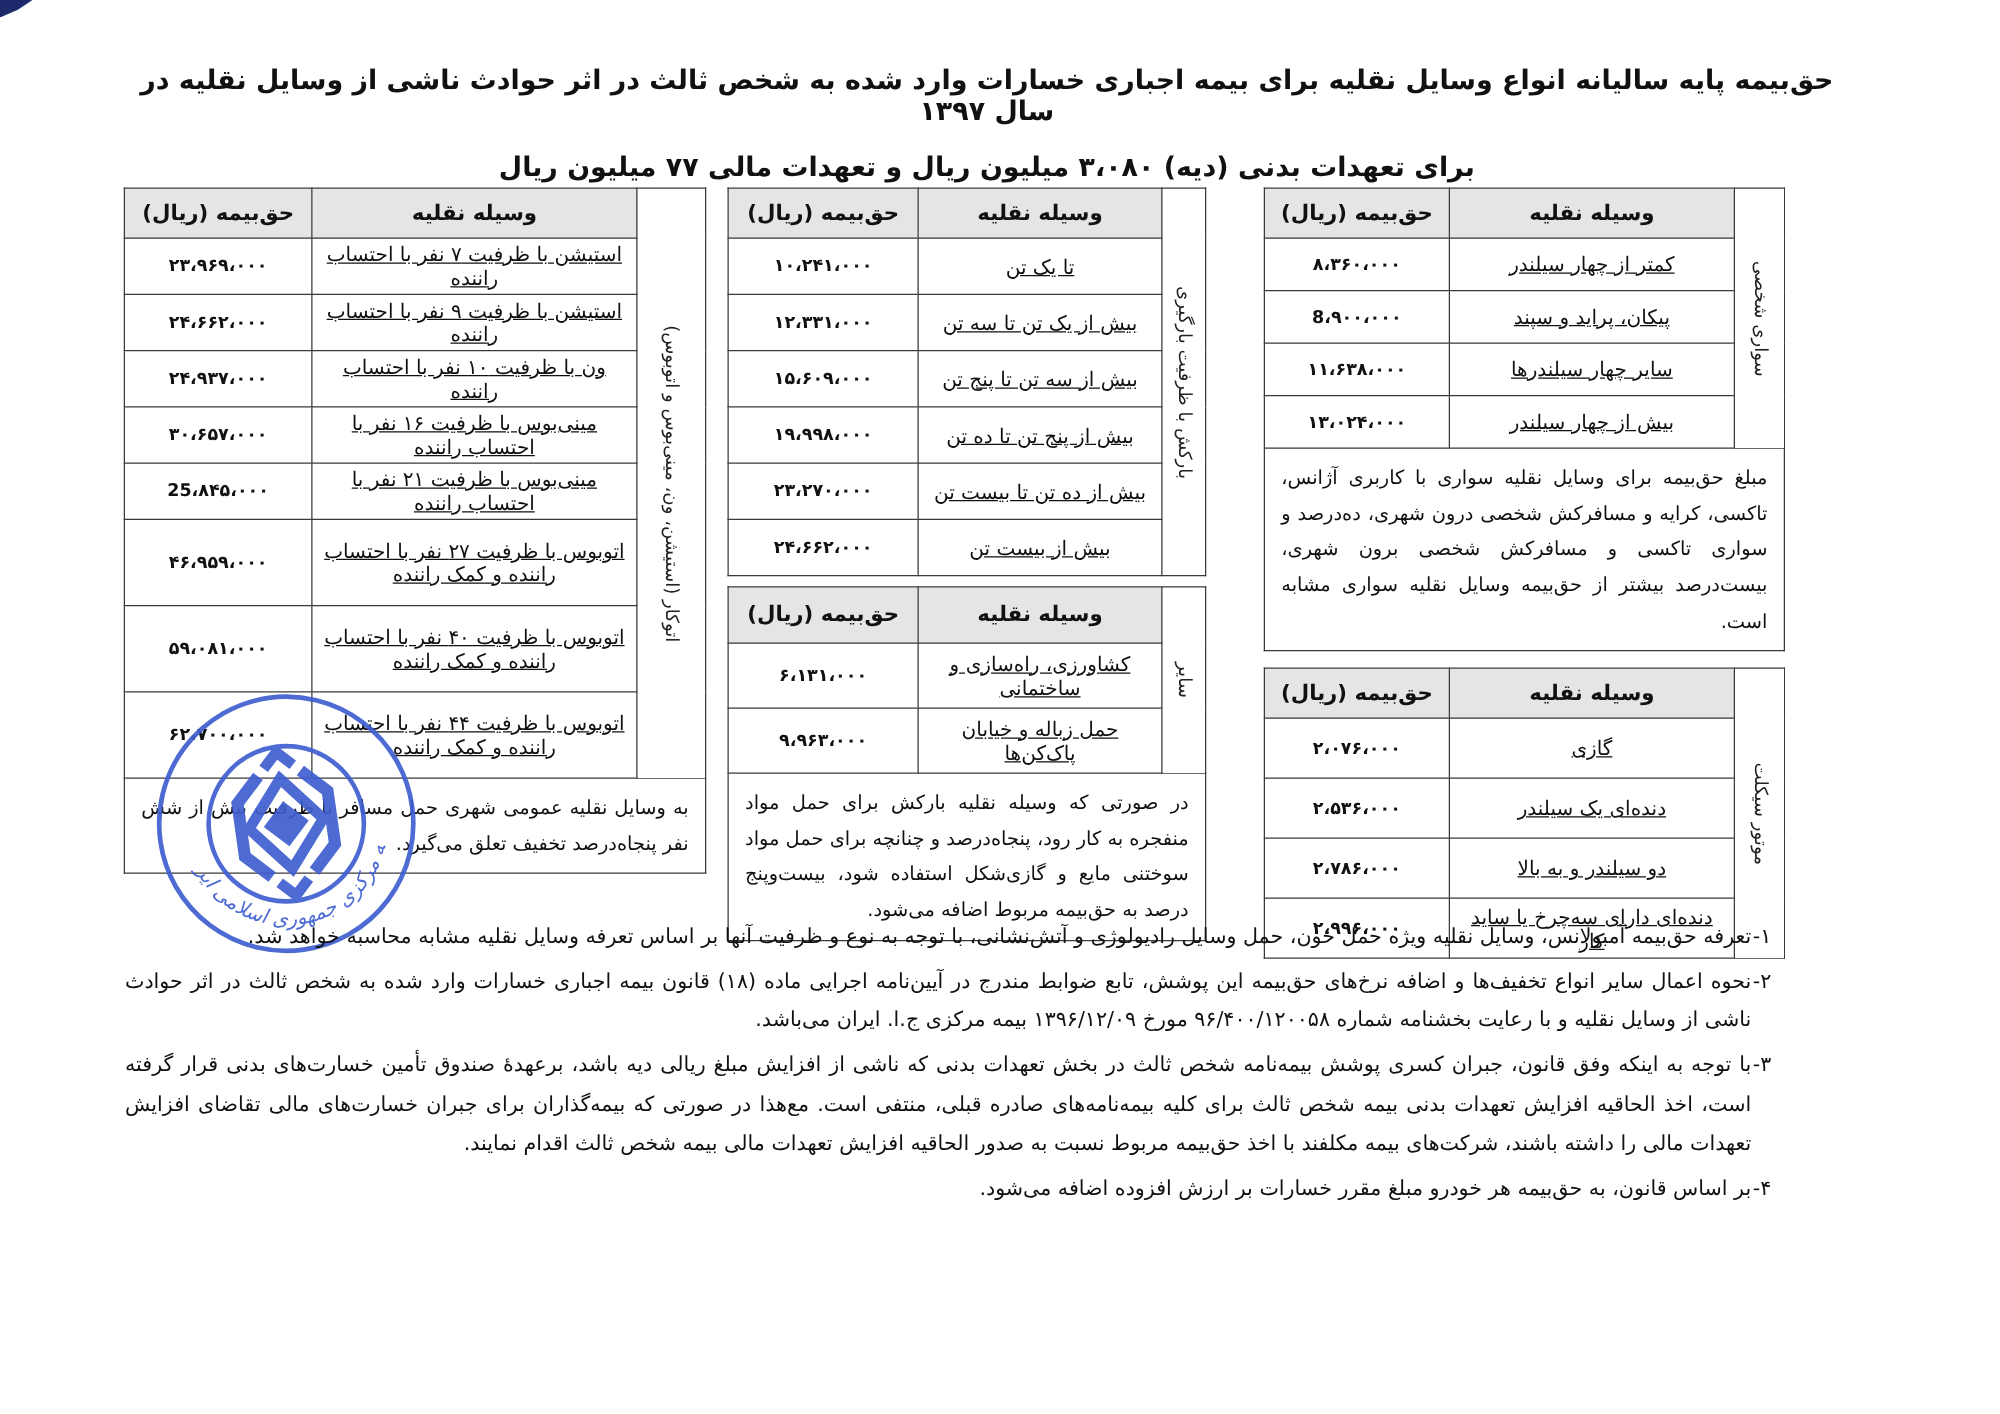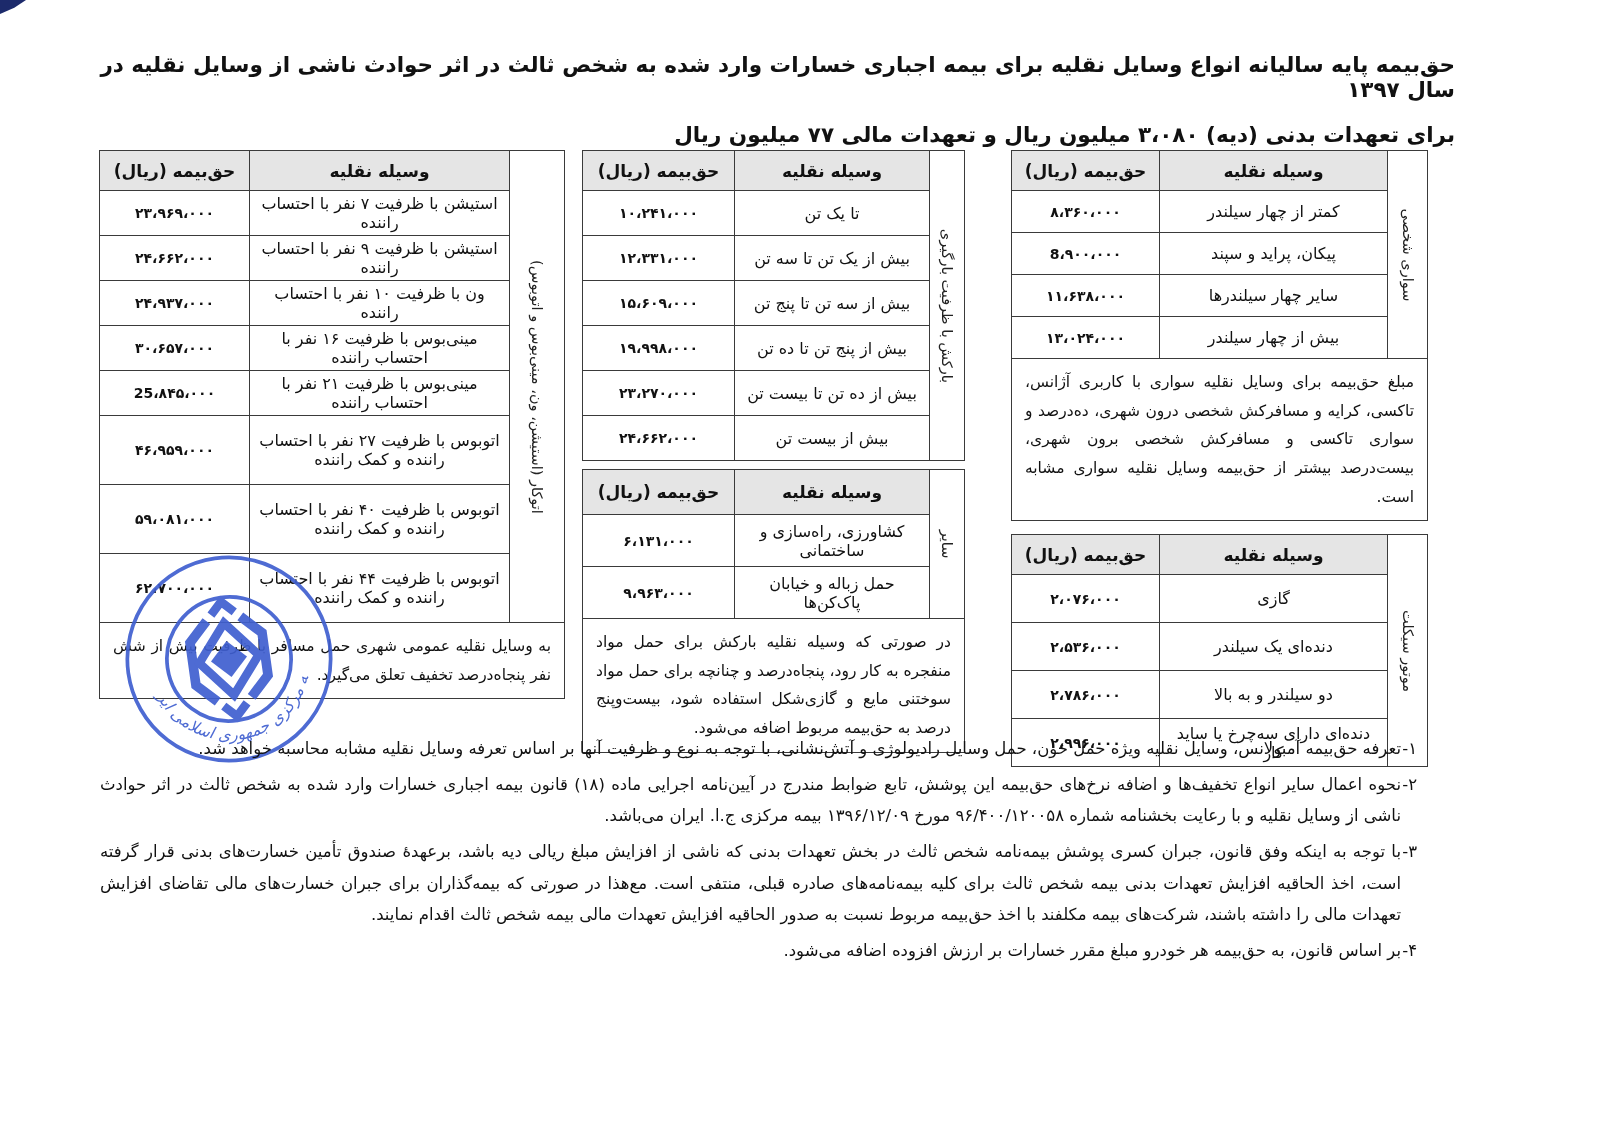--- a/index.html
+++ b/index.html
@@ -3,32 +3,32 @@
 <meta charset="utf-8">
 <style>
   html,body{margin:0;padding:0;background:#fff;}
   .page{
     position:relative;width:1600px;height:1131px;background:#ffffff;
     font-family:"DejaVu Sans",sans-serif;color:#111;overflow:hidden;direction:rtl;
   }
   .corner-mark{position:absolute;left:0;top:0;width:26px;height:14px;background:#1c2a6b;
     clip-path:polygon(0 0,100% 0,55% 55%,0 100%);}
   
-  .title-wrap{position:absolute;top:52px;left:100px;width:1355px;}
+  .title-wrap{position:absolute;top:52px;left:112px;width:1355px;text-align:center;}
   .title-line1{font-size:21.5px;font-weight:bold;}
   .title-line2{font-size:21.5px;font-weight:bold;margin-top:20px;}
   
   .col{position:absolute;top:150px;}
   .col-right{left:1012px;width:416px;}
   .col-middle{left:583px;width:382px;}
   .col-left{left:100px;width:465px;}
   table{border-collapse:collapse;table-layout:fixed;width:100%;direction:rtl;}
   td,th{border:1.5px solid #3a3a3a;text-align:center;vertical-align:middle;padding:3px 8px;}
   th{background:#e5e5e5;font-weight:bold;font-size:17px;height:33px;}
-  td.vehicle{font-size:16px;}
+  td.vehicle{font-size:16px;text-decoration:underline;}
   td.premium{font-size:14px;font-weight:bold;letter-spacing:.5px;}
   td.vcell{position:relative;background:#fff;padding:0;}
   .vlabel{position:absolute;top:50%;left:50%;transform:translate(-50%,-50%) rotate(90deg);
     white-space:nowrap;font-size:14.5px;color:#222;}
   td.note-cell{font-size:15.5px;text-align:justify;line-height:1.85;padding:9px 13px;direction:rtl;}
   .gap8{height:8px;}
   .gap12{height:13px;}
   
   .t-autocar td{height:36px;}
   .t-truck td{height:38px;}

